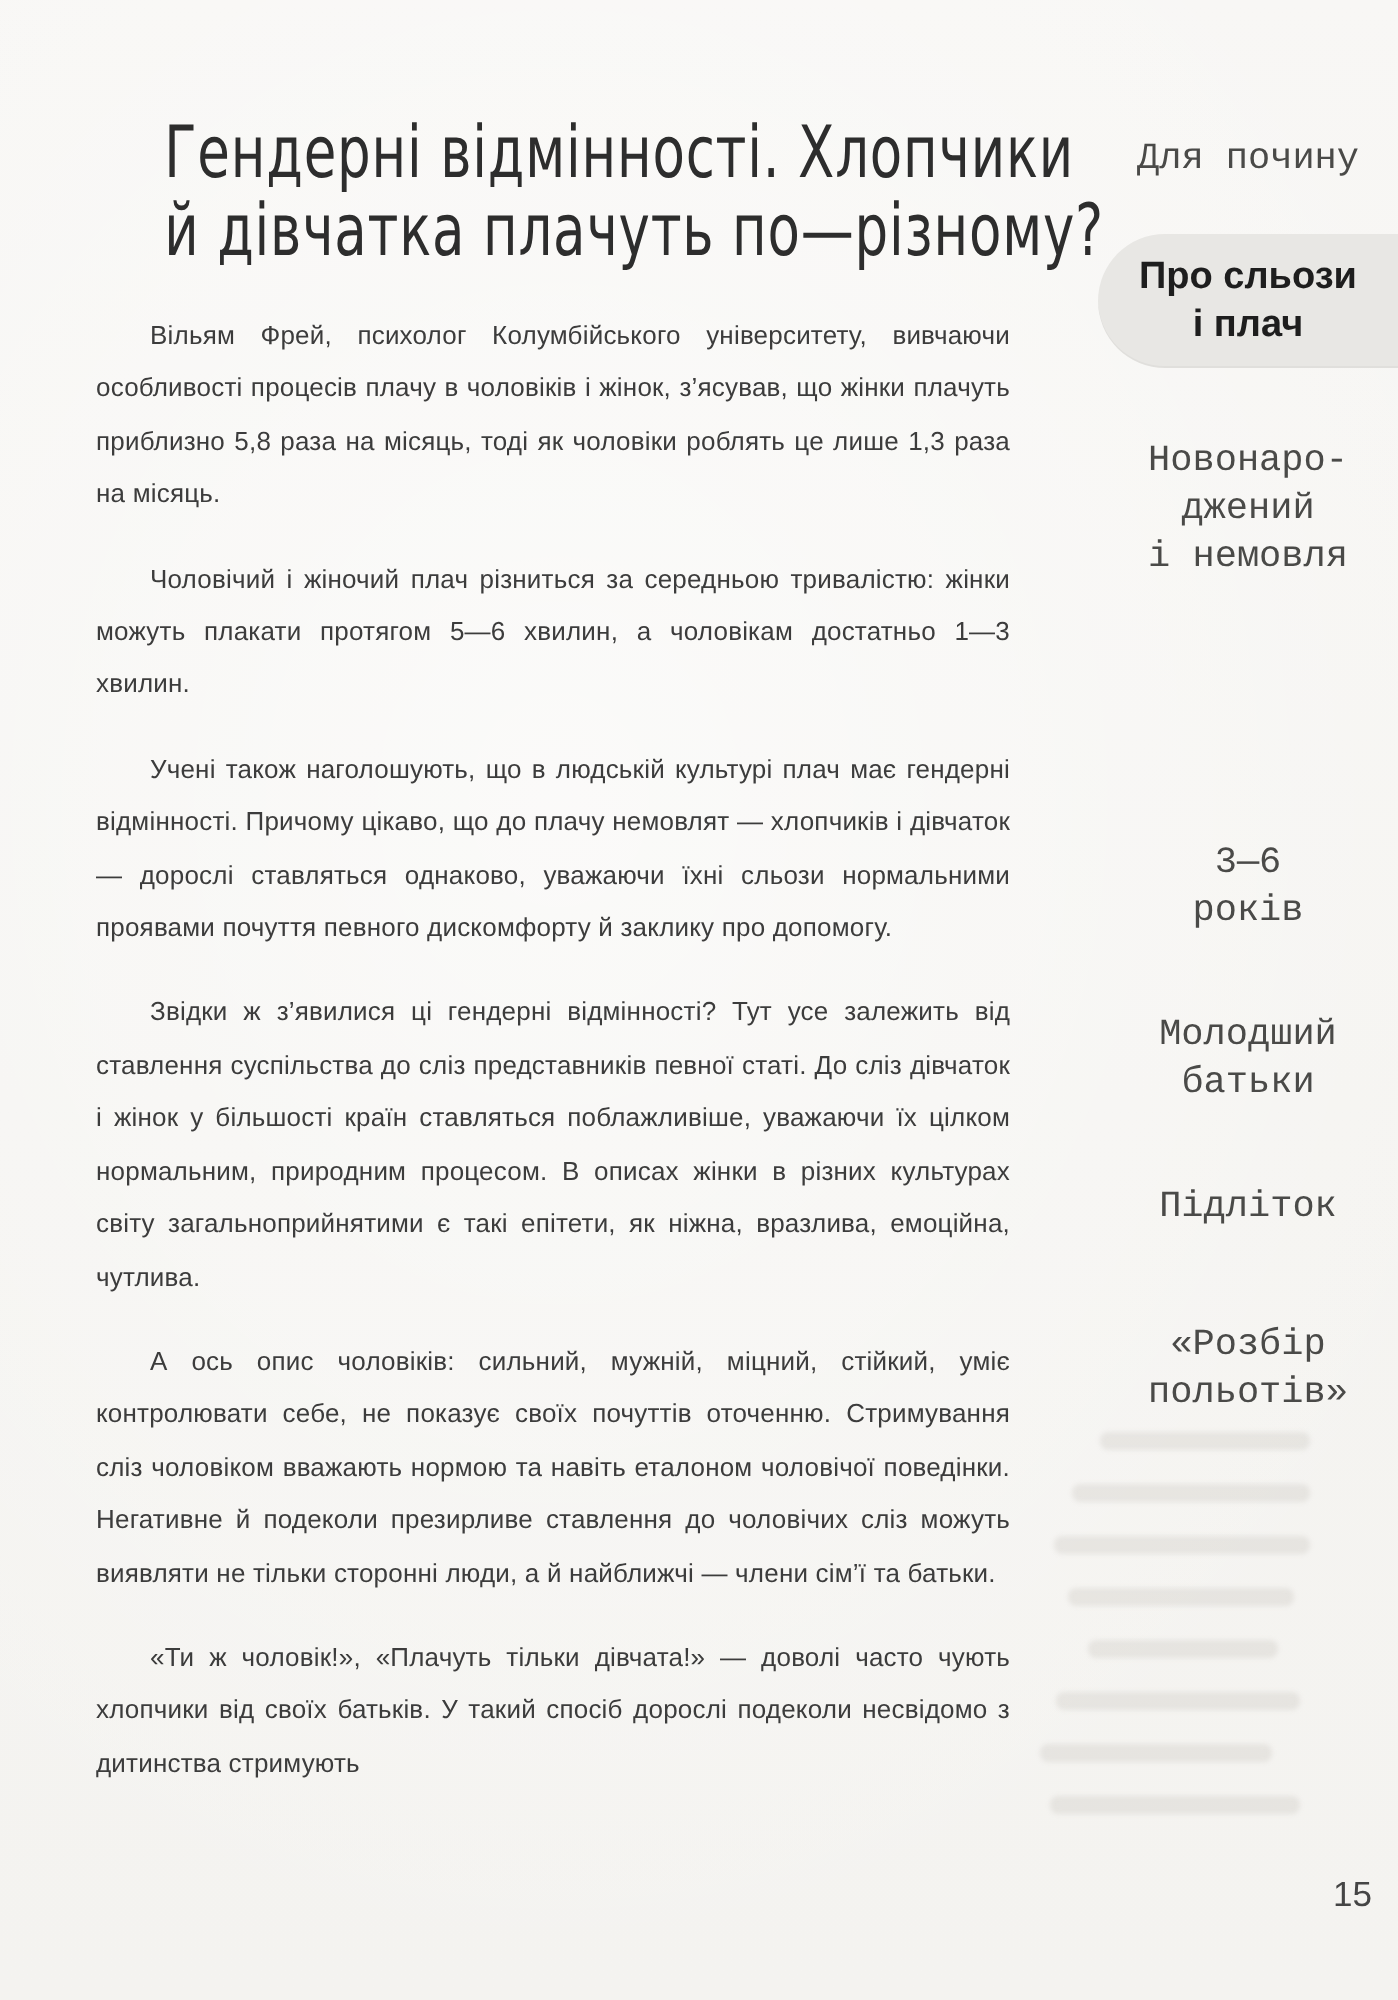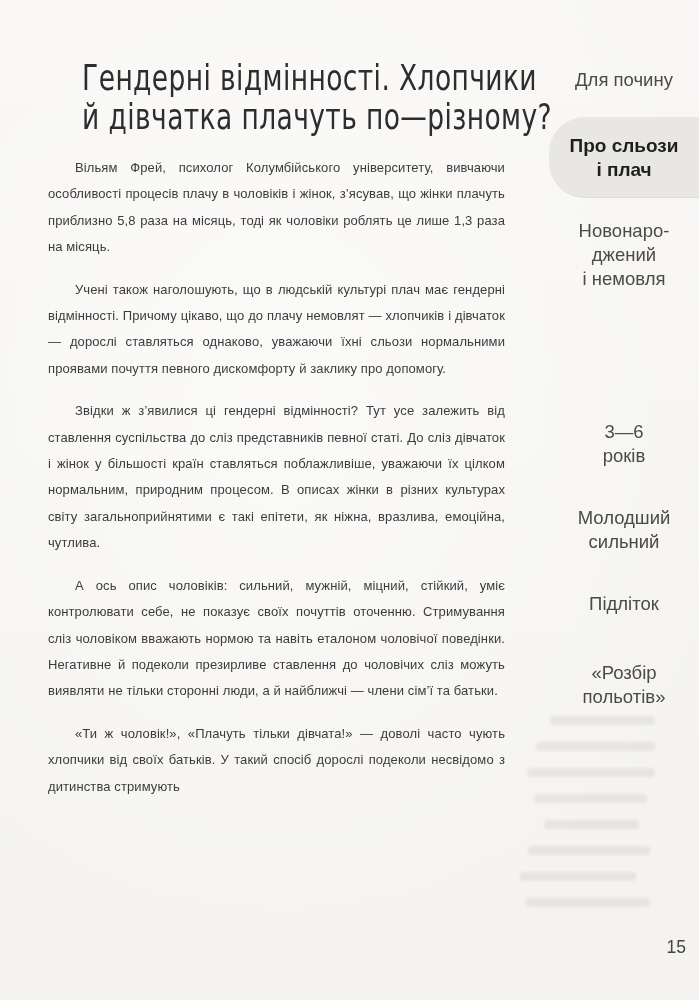--- a/index.html
+++ b/index.html
@@ -57,25 +57,26 @@
     left: 524px; top: 0; right: 0; bottom: 0;
   }
   .tab {
     position: absolute;
     left: 25px; right: 0;
     text-align: center;
     font-size: 18.5px;
     line-height: 24px;
     color: #4a4a48;
     white-space: pre-line;
+    font-family: Liberation Mono, monospace;
   }
   .tab-active-pill {
     position: absolute;
     left: 25px; right: 0;
-    top: 117px; height: 81px;
+    top: 117px; height: 67px;
     background: #e8e7e4;
     border-radius: 36px 0 0 36px;
     box-shadow: inset 0 -1px 0 rgba(0,0,0,0.03);
     display: flex;
     align-items: center;
     justify-content: center;
   }
   .tab-active-pill .tab-label {
     font-weight: bold;
     font-size: 19px;
@@ -120,20 +121,21 @@
 
 <div class="page">
 
   <div class="title-block">
     <div class="title-line">Гендерні відмінності. Хлопчики</div>
     <div class="title-line">й дівчатка плачуть по—різному?</div>
   </div>
 
   <div class="content">
     <p>Вільям Фрей, психолог Колумбійського університету, вивчаючи особливості процесів плачу в чоловіків і жінок, з’ясував, що жінки плачуть приблизно 5,8 раза на місяць, тоді як чоловіки роблять це лише 1,3 раза на місяць.</p>
+    <p>Чоловічий і жіночий плач різниться за середньою тривалістю: жінки можуть плакати протягом 5—6 хвилин, а чоловікам достатньо 1—3 хвилин.</p>
     <p>Учені також наголошують, що в людській культурі плач має гендерні відмінності. Причому цікаво, що до плачу немовлят — хлопчиків і дівчаток — дорослі ставляться однаково, уважаючи їхні сльози нормальними проявами почуття певного дискомфорту й заклику про допомогу.</p>
     <p>Звідки ж з’явилися ці гендерні відмінності? Тут усе залежить від ставлення суспільства до сліз представників певної статі. До сліз дівчаток і жінок у більшості країн ставляться поблажливіше, уважаючи їх цілком нормальним, природним процесом. В описах жінки в різних культурах світу загальноприйнятими є такі епітети, як ніжна, вразлива, емоційна, чутлива.</p>
     <p>А ось опис чоловіків: сильний, мужній, міцний, стійкий, уміє контролювати себе, не показує своїх почуттів оточенню. Стримування сліз чоловіком вважають нормою та навіть еталоном чоловічої поведінки. Негативне й подеколи презирливе ставлення до чоловічих сліз можуть виявляти не тільки сторонні люди, а й найближчі — члени сім’ї та батьки.</p>
     <p>«Ти ж чоловік!», «Плачуть тільки дівчата!» — доволі часто чують хлопчики від своїх батьків. У такий спосіб дорослі подеколи несвідомо з дитинства стримують</p>
   </div>
 
   <div class="sidebar">
 
     <div class="tab" style="top: 68px;">Для почину</div>
 
@@ -144,21 +146,21 @@
 
     <div class="tab" style="top: 219px; text-align: center;">Новонаро-
 джений
 і немовля</div>
 
 
     <div class="tab" style="top: 420px;">3—6
 років</div>
 
     <div class="tab" style="top: 506px;">Молодший
-сильний</div>
+батьки</div>
 
     <div class="tab" style="top: 592px;">Підліток</div>
 
     <div class="tab" style="top: 661px;">«Розбір
 польотів»</div>
   </div>
 
   <div class="show-through">
     <div class="st-line"></div>
     <div class="st-line"></div>

